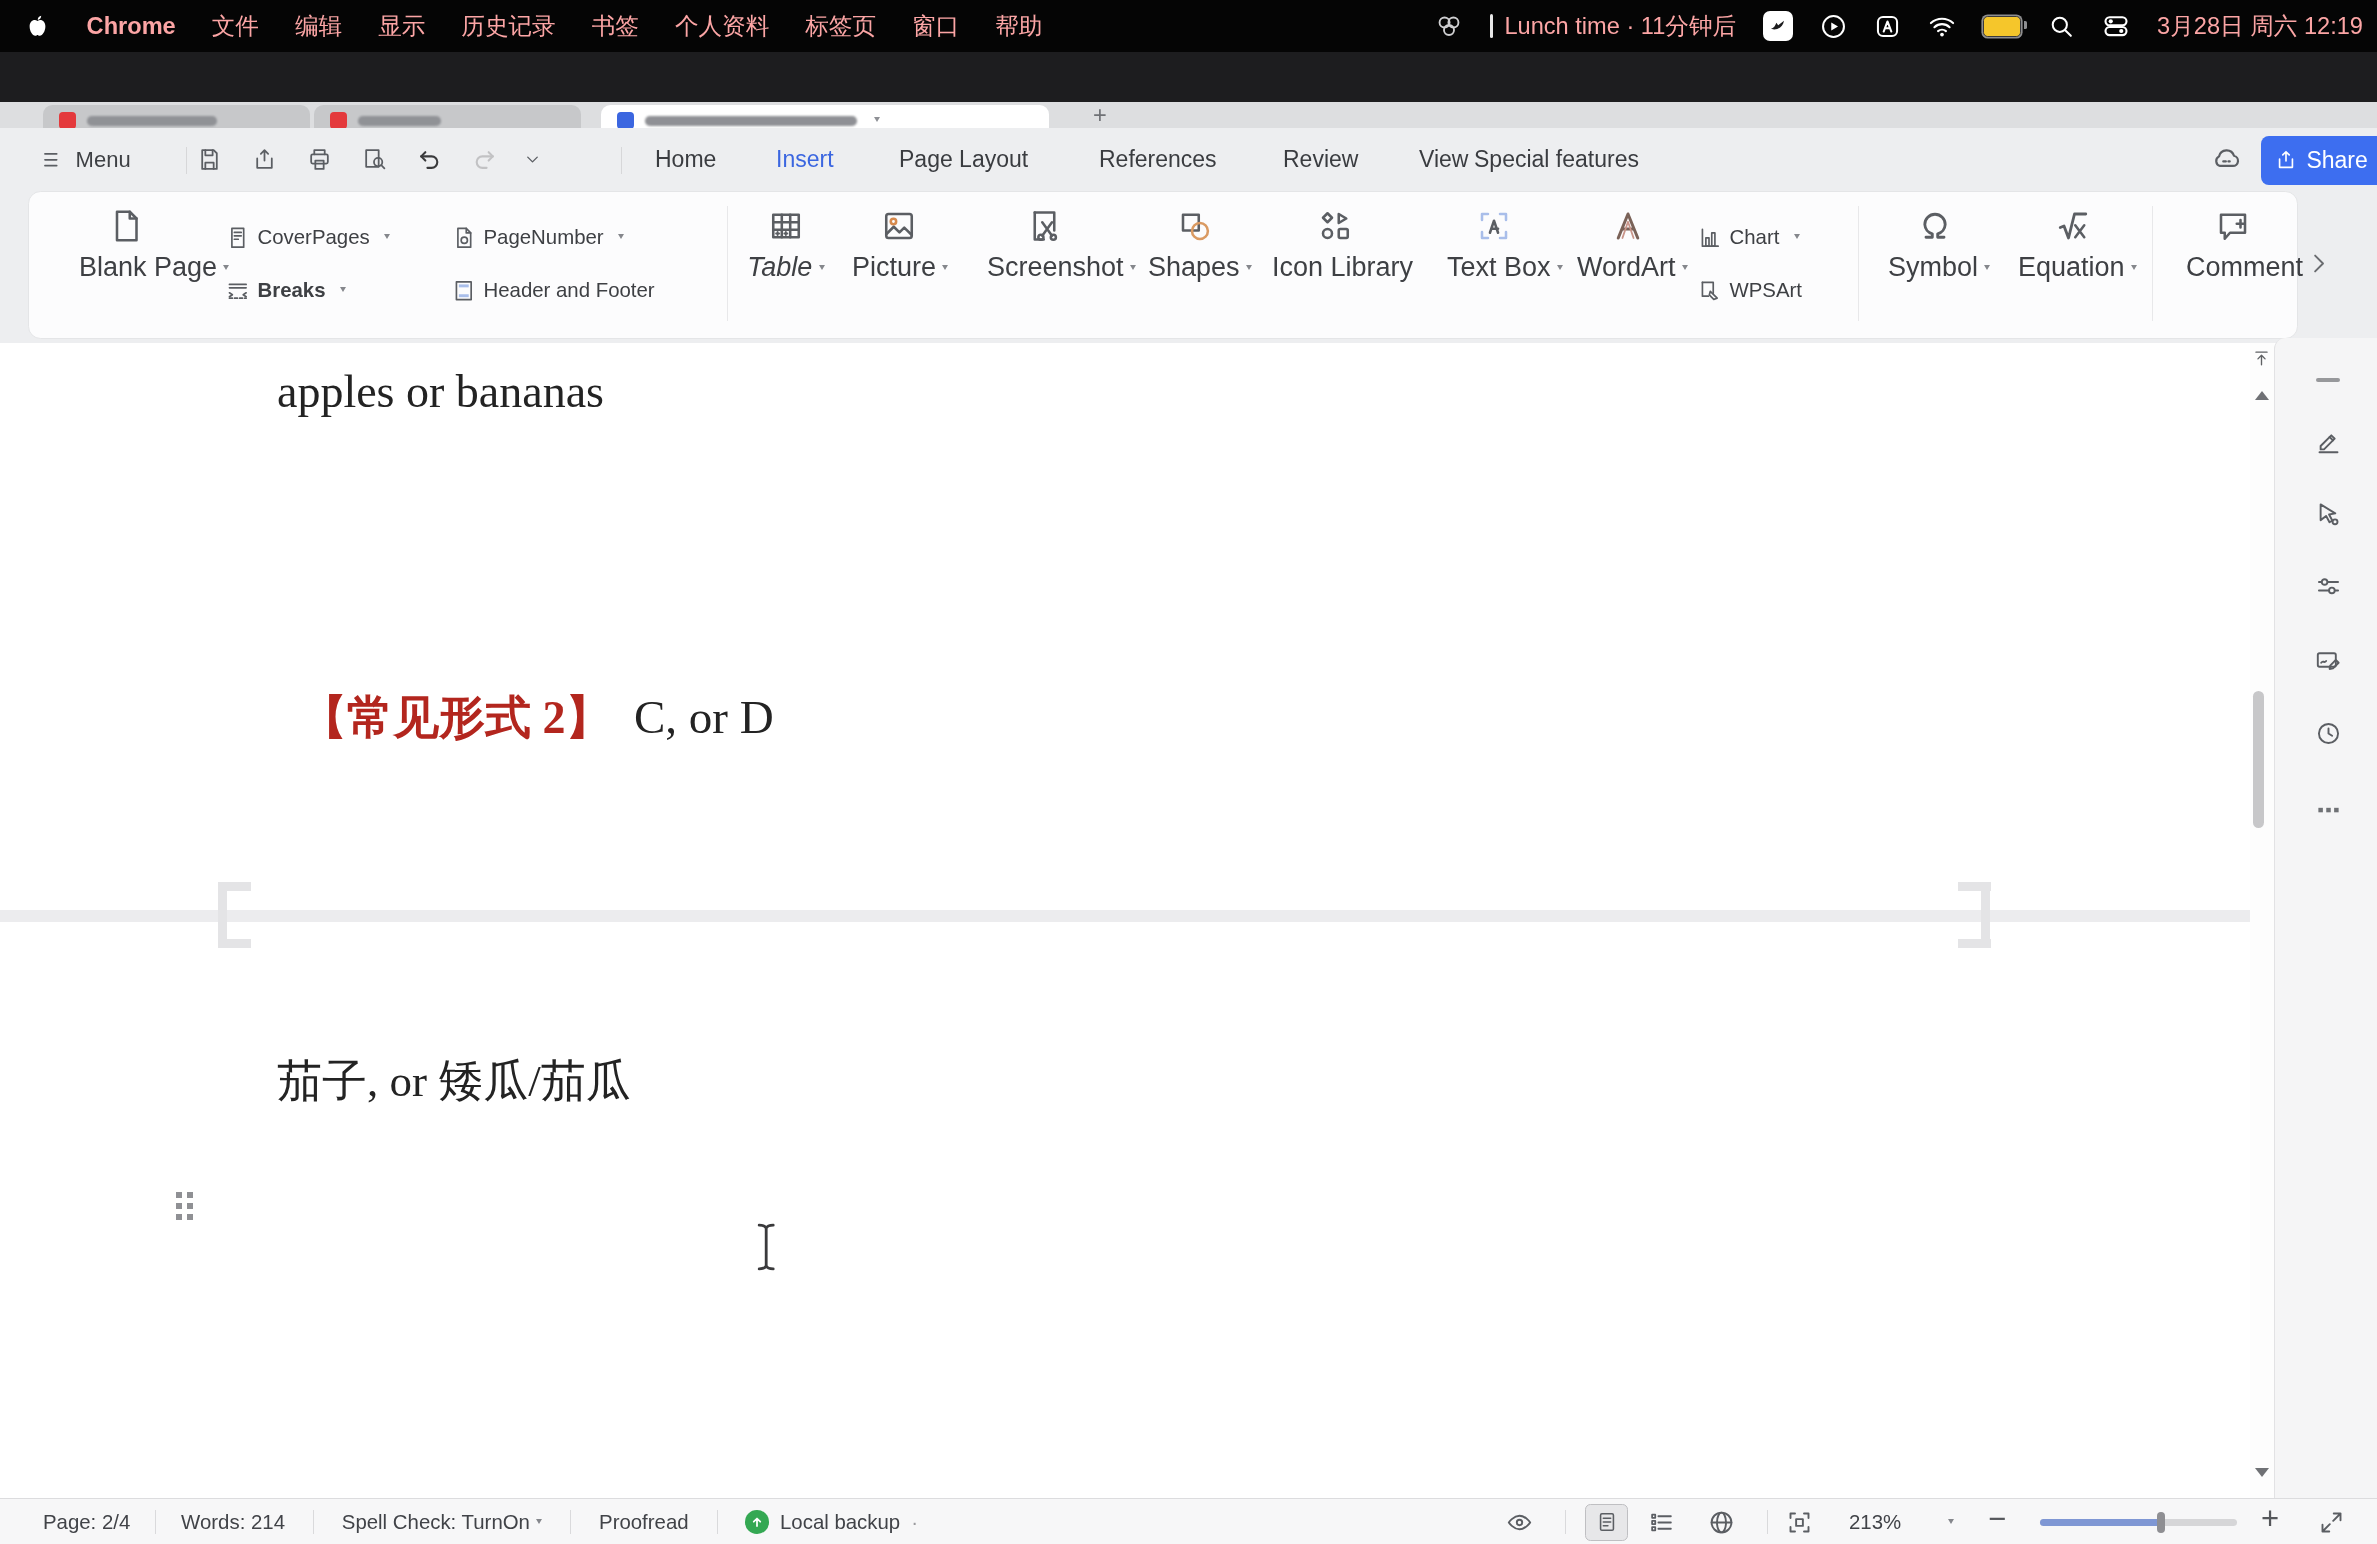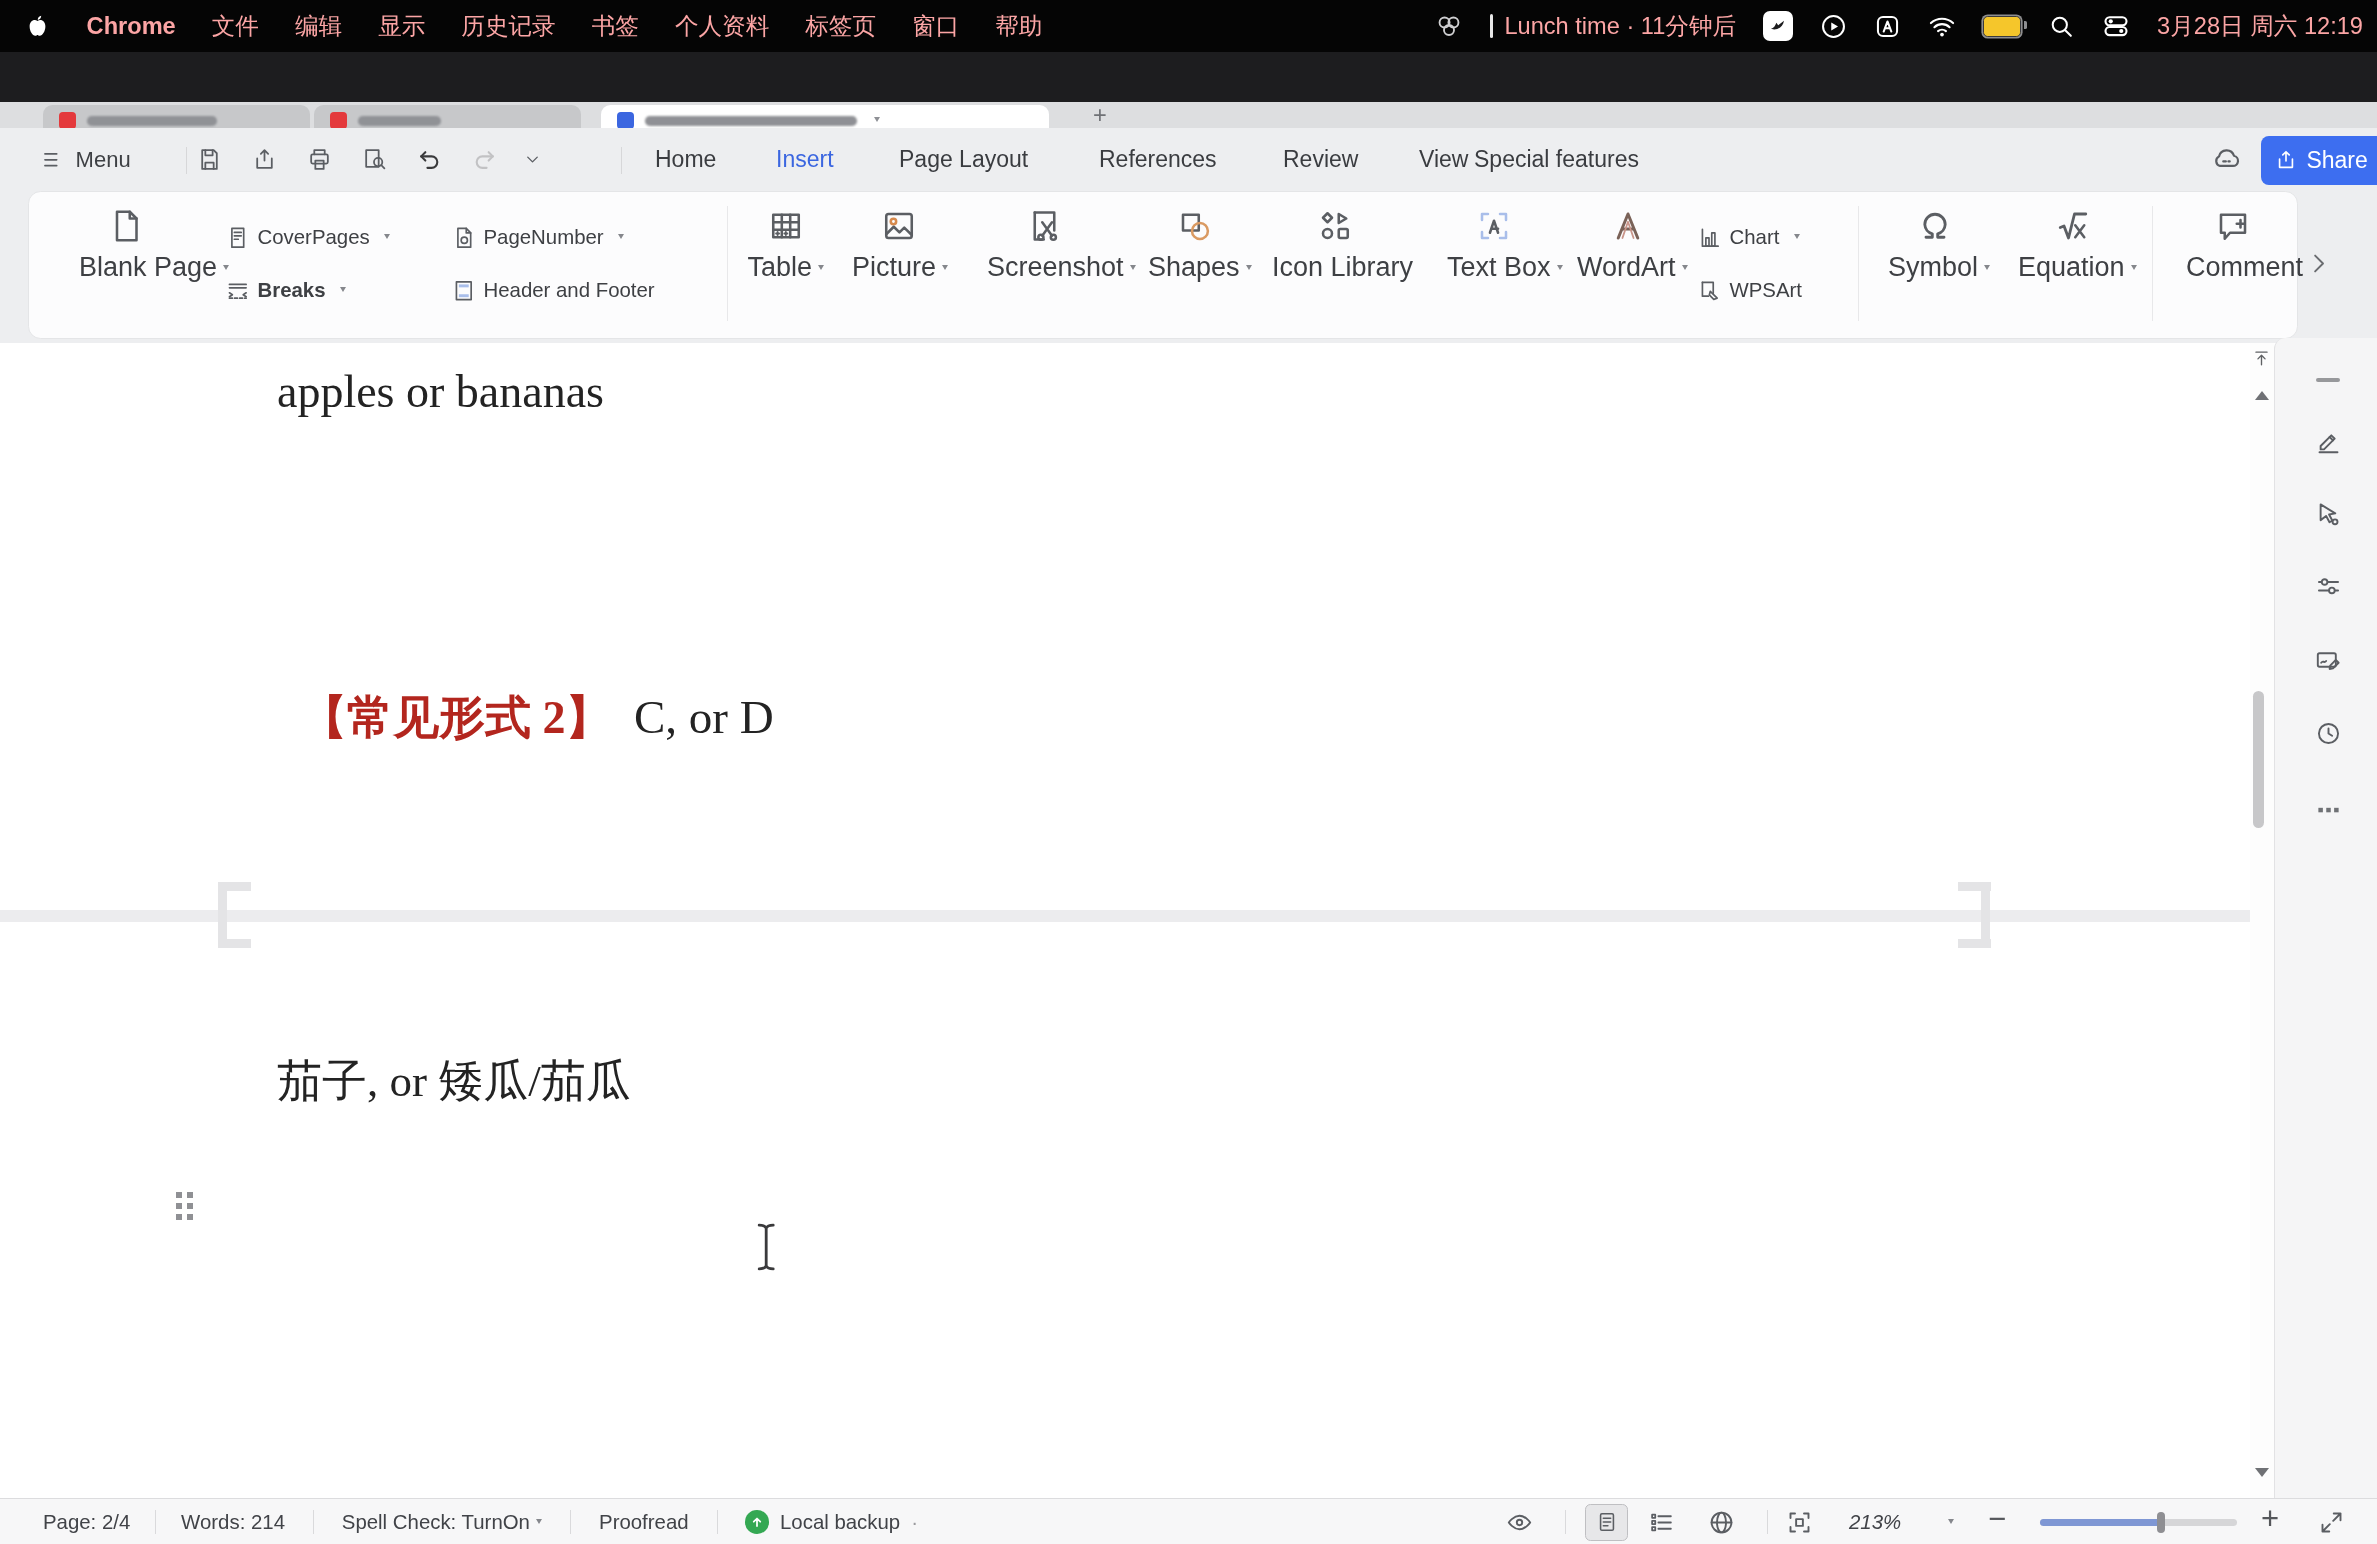--- a/index.html
+++ b/index.html
@@ -271,21 +271,21 @@
     <svg class="ic" width="23.6" height="23.6" viewBox="0 0 24 24">
       <rect x="4.5" y="3" width="15" height="18"></rect>
         <rect x="7" y="5.5" width="10" height="3" fill="#A9BEEA" stroke="none"></rect>
         <rect x="7" y="15.5" width="10" height="3" fill="#A9BEEA" stroke="none"></rect>
     </svg>
     <span>Header and Footer</span>
   </div>
 
   <div class="pdiv" style="left:727px;"></div>
 
-  <div class="rbig" style="left:739px;width:94px;">
+  <div class="rbig" style="left:739px;width:94px;font-style:italic;">
     <svg class="ic" width="36" height="36" viewBox="0 0 24 24">
       <rect x="3.5" y="4.5" width="17" height="15"></rect>
         <path d="M3.5 9.5h17M3.5 14.5h17M9.2 4.5v15M14.8 4.5v15"></path>
       <path d="M5.4 17h2M6.4 16v2M10.9 17h2M11.9 16v2" stroke-width="1.3"></path>
     </svg>
     <div class="rlab"><span>Table</span><span class="dd"></span></div>
   </div>
 
   <div class="rbig" style="left:852px;width:94px;">
     <svg class="ic" width="36" height="36" viewBox="0 0 24 24">
@@ -531,21 +531,21 @@
           <path d="M3.2 12h17.6"></path>
       </svg>
     </span>
     <span class="vsep" style="position:absolute;left:1767px;"></span>
     <span class="sb-ico" style="position:absolute;left:1786px;">
       <svg class="ic" width="27" height="27" viewBox="0 0 24 24">
         <path d="M4 8V4h4M16 4h4v4M20 16v4h-4M8 20H4v-4"></path>
           <rect x="9" y="9" width="6" height="6"></rect>
       </svg>
     </span>
-    <span style="position:absolute;left:1849px;font-style:italic;">213%</span>
+    <span style="position:absolute;left:1849px;">213%</span>
     <span class="dd" style="position:absolute;left:1942px;top:20.4px;"></span>
     <span style="position:absolute;left:1988px;font-size:31px;color:#55575B;top:1.6px;">−</span>
     <span style="position:absolute;left:2040px;top:19.7px;width:197px;height:7px;border-radius:3.9px;background:#D6D6D8;">
       <span style="position:absolute;left:0;top:0;width:121px;height:7px;border-radius:3.9px;background:#7F97D4;display:block;"></span>
       <span style="position:absolute;left:117px;top:-7px;width:7.9px;height:21px;border-radius:3.9px;background:#8F8F93;display:block;"></span>
     </span>
     <span style="position:absolute;left:2261px;font-size:31px;color:#55575B;top:1.6px;">+</span>
     <span class="sb-ico" style="position:absolute;left:2318px;">
       <svg class="ic" width="27" height="27" viewBox="0 0 24 24">
         <path d="M14 4h6v6M20 4l-6.5 6.5M10 20H4v-6M4 20l6.5-6.5"></path>

